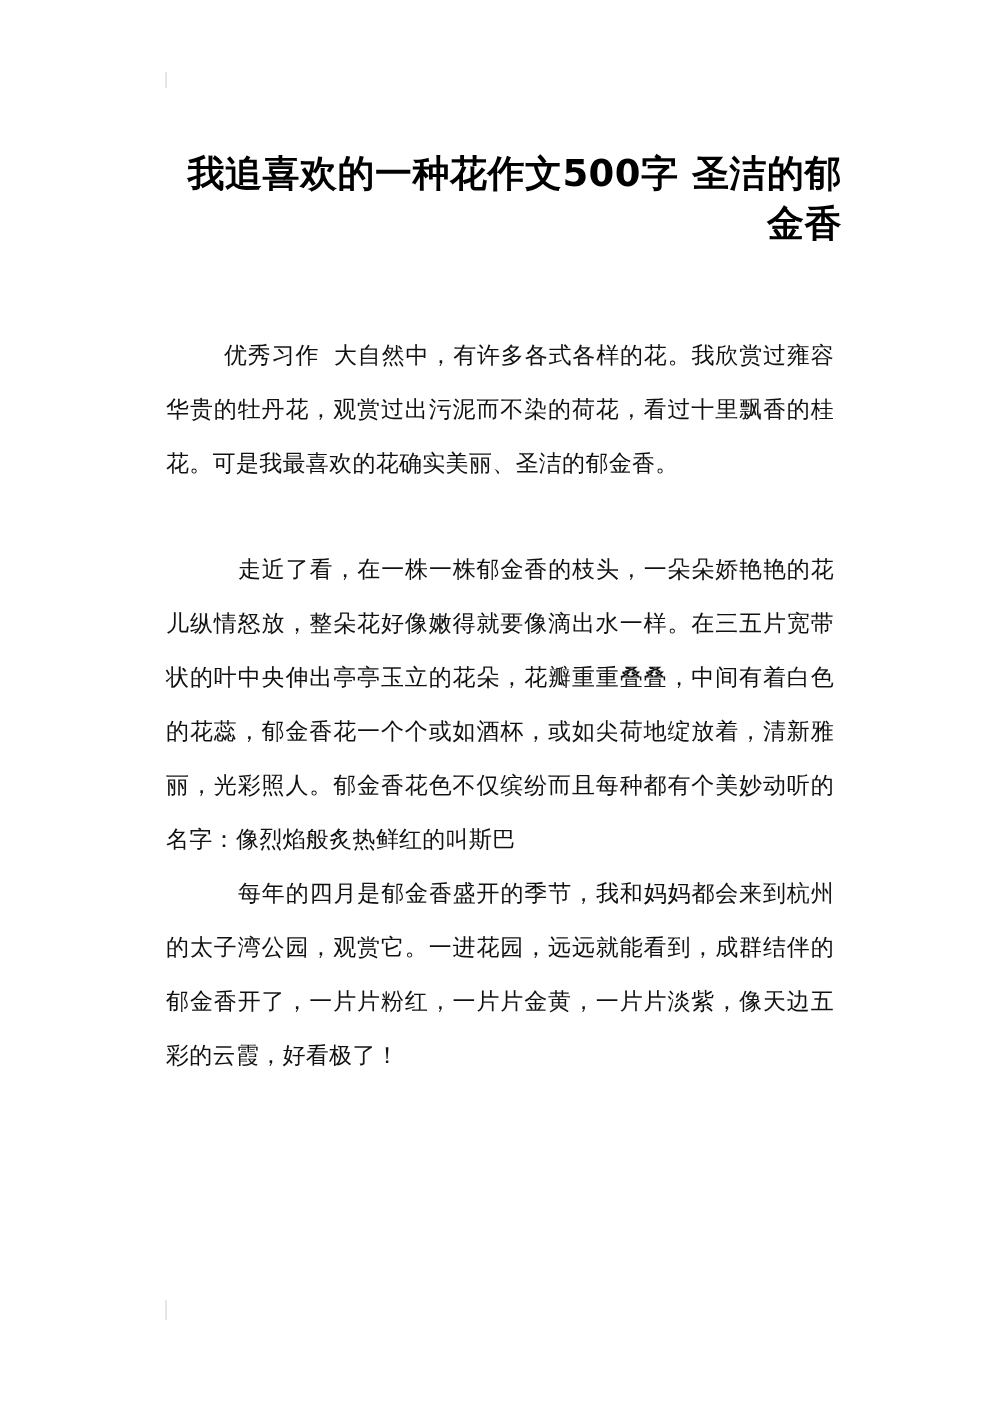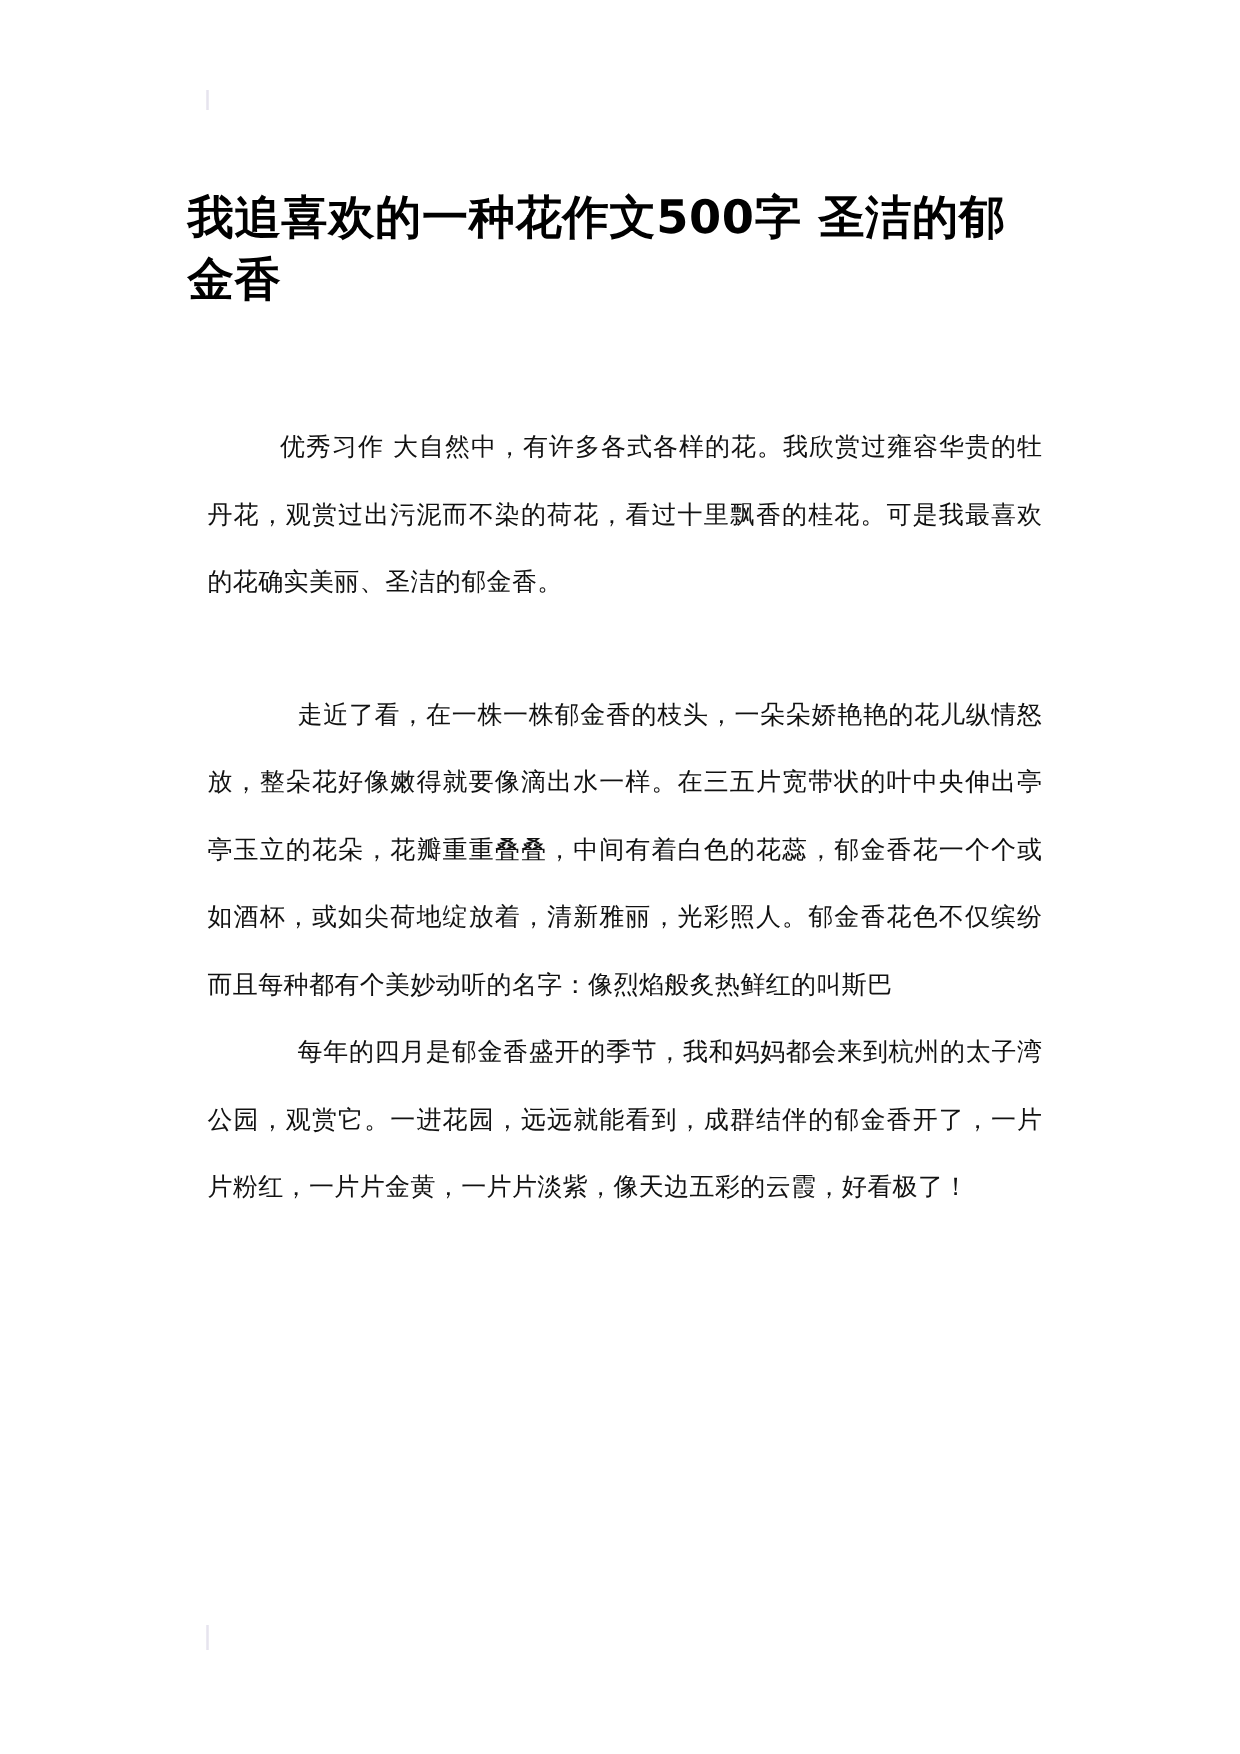--- a/index.html
+++ b/index.html
@@ -2,25 +2,25 @@
 <html><head>
 <meta charset="utf-8">
 <style>
   html, body { margin: 0; padding: 0; background: #ffffff; }
   body { width: 992px; height: 1403px; position: relative; overflow: hidden;
          font-family: "DejaVu Serif", "Liberation Serif", serif; color: #111; }
   .margin-mark { position: absolute; left: 165px; width: 2px; background: #e6e4ee; }
   .margin-mark.top { top: 72px; height: 16px; }
   .margin-mark.bottom { top: 1300px; height: 20px; }
   .title { position: absolute; left: 150px; width: 692px; top: 124px;
-           text-align: left; font-family: "DejaVu Sans", "Liberation Sans", sans-serif;
+           text-align: right; font-family: "DejaVu Sans", "Liberation Sans", sans-serif;
            font-weight: bold; font-size: 37px; line-height: 50px; color: #000; letter-spacing: 0.5px; }
   .body { position: absolute; left: 166px; width: 668px; top: 330px; }
-  .para { font-size: 20px; line-height: 54px; margin: 0; text-indent: 58px;
-          text-align: justify; letter-spacing: 0.3px; }
+  .para { font-size: 23px; line-height: 54px; margin: 0; text-indent: 58px;
+          text-align: justify; letter-spacing: 0.3px; font-family: Liberation Mono, monospace; }
   .para.p1 { margin-bottom: 52px; }
   .para.p2 { margin-bottom: 52px; text-indent: 72px; }
   .para.p3 { text-indent: 72px; }
 </style>
 </head>
 <body>
 
 <div class="margin-mark top"></div>
 
 <h1 class="title">我追喜欢的一种花作文500字  圣洁的郁金香</h1>

